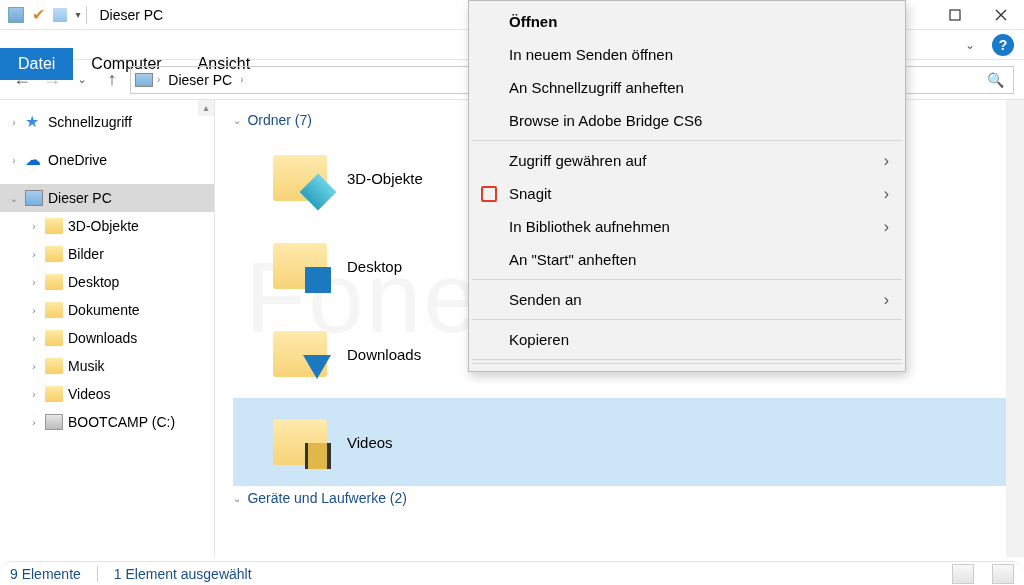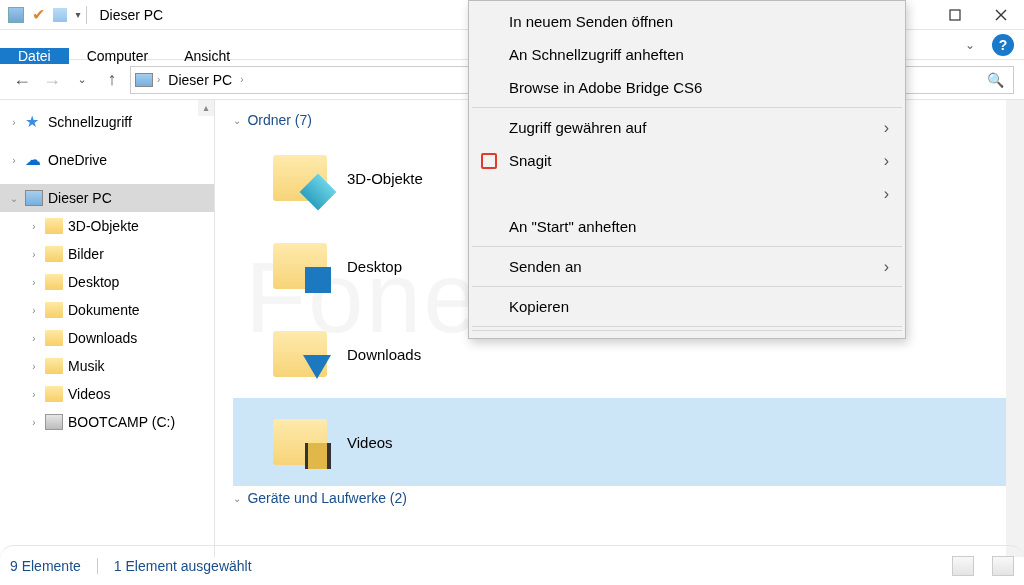--- a/index.html
+++ b/index.html
@@ -13,21 +13,21 @@
 .titlebar .qat .mini-folder { width: 14px; height: 14px; background: linear-gradient(#bcdcf5,#95c3ec); }
 .titlebar .qat .drop { font-size: 10px; color: #555; }
 .titlebar .divider { width: 1px; height: 18px; background: #ccc; margin: 0 6px; }
 .titlebar .title { margin-left: 6px; font-size: 14px; }
 .titlebar .spacer { flex: 1; }
 .titlebar .winbtn { width: 46px; height: 30px; display: flex; align-items: center; justify-content: center; font-size: 14px; }
 .titlebar .winbtn svg { width: 12px; height: 12px; }
 
 
 .ribbon { height: 30px; display: flex; align-items: stretch; border-bottom: 1px solid #e5e5e5; }
-.ribbon .tab { padding: 8px 18px; display: flex; align-items: center; font-size: 14px; cursor: pointer; margin-top: 18px; }
+.ribbon .tab { padding: 16px 18px; display: flex; align-items: center; font-size: 16px; cursor: pointer; margin-top: 18px; }
 .ribbon .tab.file { background: #1979ca; color: #fff; }
 .ribbon .spacer { flex: 1; }
 .ribbon .expand { width: 36px; display: flex; align-items: center; justify-content: center; color: #666; font-size: 12px; }
 .ribbon .help { width: 22px; height: 22px; border-radius: 50%; background: #1979ca; color: #fff; display: flex; align-items: center; justify-content: center; font-size: 14px; margin: 4px 10px 0 4px; font-weight: bold; }
 
 
 .navbar { height: 40px; display: flex; align-items: center; padding: 0 10px; gap: 6px; border-bottom: 1px solid #e5e5e5; }
 .navbar .navbtn { width: 24px; height: 24px; display: flex; align-items: center; justify-content: center; color: #555; font-size: 18px; }
 .navbar .navbtn.disabled { color: #bbb; }
 .navbar .addrbox { flex: 1; height: 28px; border: 1px solid #ccc; display: flex; align-items: center; padding: 0 4px; gap: 4px; }
@@ -79,21 +79,21 @@
 .ctxmenu .mi.bold { font-weight: 600; }
 .ctxmenu .mi.hover { background: #dcdcdc; }
 .ctxmenu .mi .mico { position: absolute; left: 8px; width: 20px; height: 20px; display: flex; align-items: center; justify-content: center; }
 .ctxmenu .mi .subarrow { position: absolute; right: 14px; color: #555; font-size: 16px; }
 .ctxmenu .sep { height: 1px; background: #d6d6d6; margin: 3px 1px; }
 .shield-icon { width: 18px; height: 18px; }
 .shield-icon .q { width: 9px; height: 9px; float: left; }
 .snagit-icon { width: 16px; height: 16px; border: 2px solid #e13b2a; border-radius: 2px; }
 
 
-.statusbar { position: absolute; bottom: 0; left: 0; right: 0; height: 40px; border-top: 1px solid #e5e5e5; display: flex; align-items: center; padding: 4px 10px; gap: 16px; color: #1a4e8a; font-size: 14px; border-radius: 14px; }
+.statusbar { position: absolute; bottom: 0; left: 0; right: 0; height: 24px; border-top: 1px solid #e5e5e5; display: flex; align-items: center; padding: 4px 10px; gap: 16px; color: #1a4e8a; font-size: 14px; border-radius: 14px; }
 .statusbar .div { width: 1px; height: 16px; background: #ccc; }
 .statusbar .spacer { flex: 1; }
 .statusbar .viewbtn { width: 22px; height: 20px; border: 1px solid #ccc; margin-left: 2px; background: linear-gradient(#f8f8f8,#e4e4e4); }
 </style>
 </head>
 <body>
 
 <div class="titlebar">
   <div class="qat">
     <span class="sys-icon"></span>
@@ -242,20 +242,23 @@
     </div>
 
     <div class="group-header" style="margin-top:4px;">
       <span class="caret">⌄</span>
       <span>Geräte und Laufwerke (2)</span>
     </div>
   </div>
 </div>
 
 <div class="ctxmenu">
+  <div class="mi bold">
+      <span>Öffnen</span>
+    </div>
   <div class="mi">
       <span>In neuem Senden öffnen</span>
     </div>
   <div class="mi">
       <span>An Schnellzugriff anheften</span>
     </div>
   <div class="mi">
       <span>Browse in Adobe Bridge CS6</span>
     </div>
   <div class="sep"></div>
@@ -264,20 +267,21 @@
       <span class="subarrow">›</span>
     </div>
   <div class="mi">
     <span class="mico">
         <span class="snagit-icon"></span>
       </span>
     <span>Snagit</span>
       <span class="subarrow">›</span>
   </div>
   <div class="mi">
+      <span>In Bibliothek aufnehmen</span>
       <span class="subarrow">›</span>
     </div>
   <div class="mi">
       <span>An "Start" anheften</span>
     </div>
   <div class="sep"></div>
   <div class="mi">
       <span>Senden an</span>
       <span class="subarrow">›</span>
     </div>

